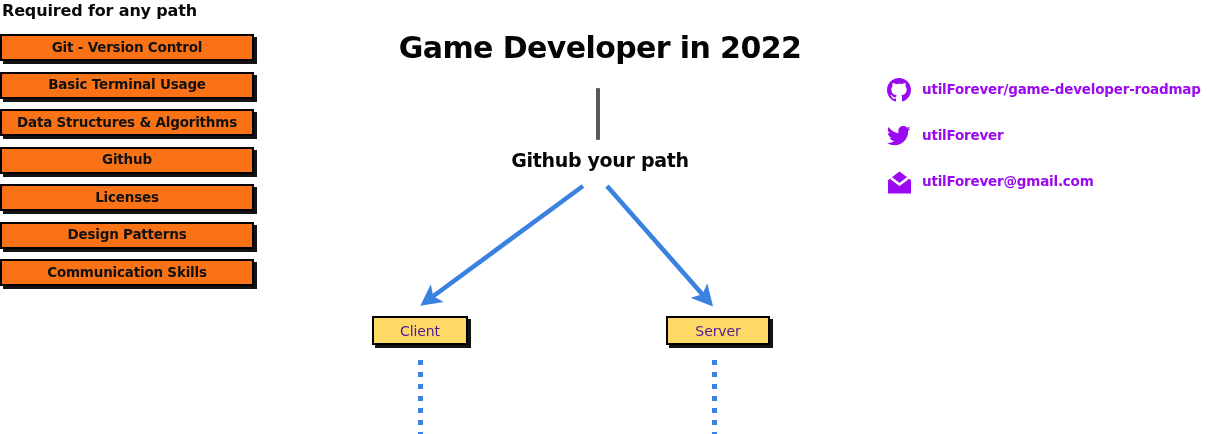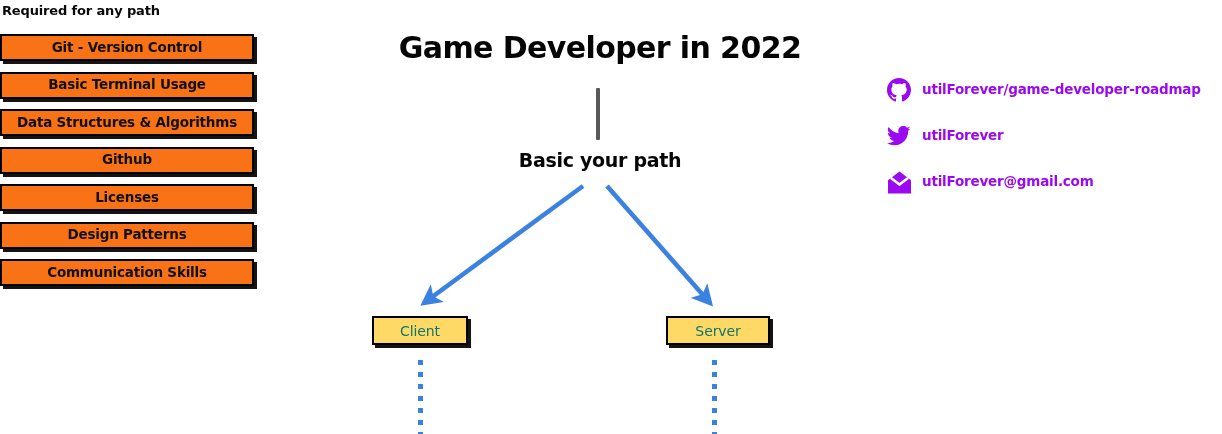--- a/index.html
+++ b/index.html
@@ -17,21 +17,21 @@
   }
 
   
   #required-panel {
     position: absolute;
     left: 0px;
     top: 0px;
     width: 270px;
   }
   #required-heading {
-    font-size: 13px;
+    font-size: 16px;
     font-weight: 700;
     color: #0a0a0a;
     letter-spacing: -0.15px;
     margin: 3px 0 0 2px;
     line-height: 15px;
     white-space: nowrap;
   }
   #required-list {
     position: absolute;
     left: 0px;
@@ -119,21 +119,21 @@
     background: #ffd966;
     border: 2.5px solid #000000;
     box-shadow: 3px 3px 0 0 rgba(0,0,0,0.92);
     display: flex;
     align-items: center;
     justify-content: center;
   }
   .node-box-label {
     font-size: 14px;
     font-weight: 500;
-    color: #0f766e;
+    color: #4c1d95;
     letter-spacing: -0.1px;
     line-height: 1;
     white-space: nowrap;
   }
   #node-client { left: 72px;  top: 316px; width: 96px; }
   #node-server { left: 366px; top: 316px; width: 104px; }
 
   .dotted-stem {
     position: absolute;
     width: 5px;
@@ -208,21 +208,21 @@
     </div>
   </div>
 </div>
 
 <div id="roadmap">
 
   <div id="roadmap-title">Game Developer in 2022</div>
 
   <div id="trunk-line"></div>
 
-  <div id="choose-path-label">Basic your path</div>
+  <div id="choose-path-label">Github your path</div>
 
   <svg id="branch-arrows" viewBox="0 0 600 434">
     <defs>
       <marker id="arrowhead" markerWidth="5" markerHeight="5" refX="3.6" refY="2.5" orient="auto" markerUnits="strokeWidth">
         <path d="M0,0.1 L4.6,2.5 L0,4.9 L1.1,2.5 Z" fill="#3b82e0"></path>
       </marker>
     </defs>
     <line x1="283" y1="186" x2="124" y2="303" stroke="#3b82e0" stroke-width="4.6" stroke-linecap="butt" marker-end="url(#arrowhead)"></line>
     <line x1="307" y1="186" x2="410" y2="303" stroke="#3b82e0" stroke-width="4.6" stroke-linecap="butt" marker-end="url(#arrowhead)"></line>
   </svg>

